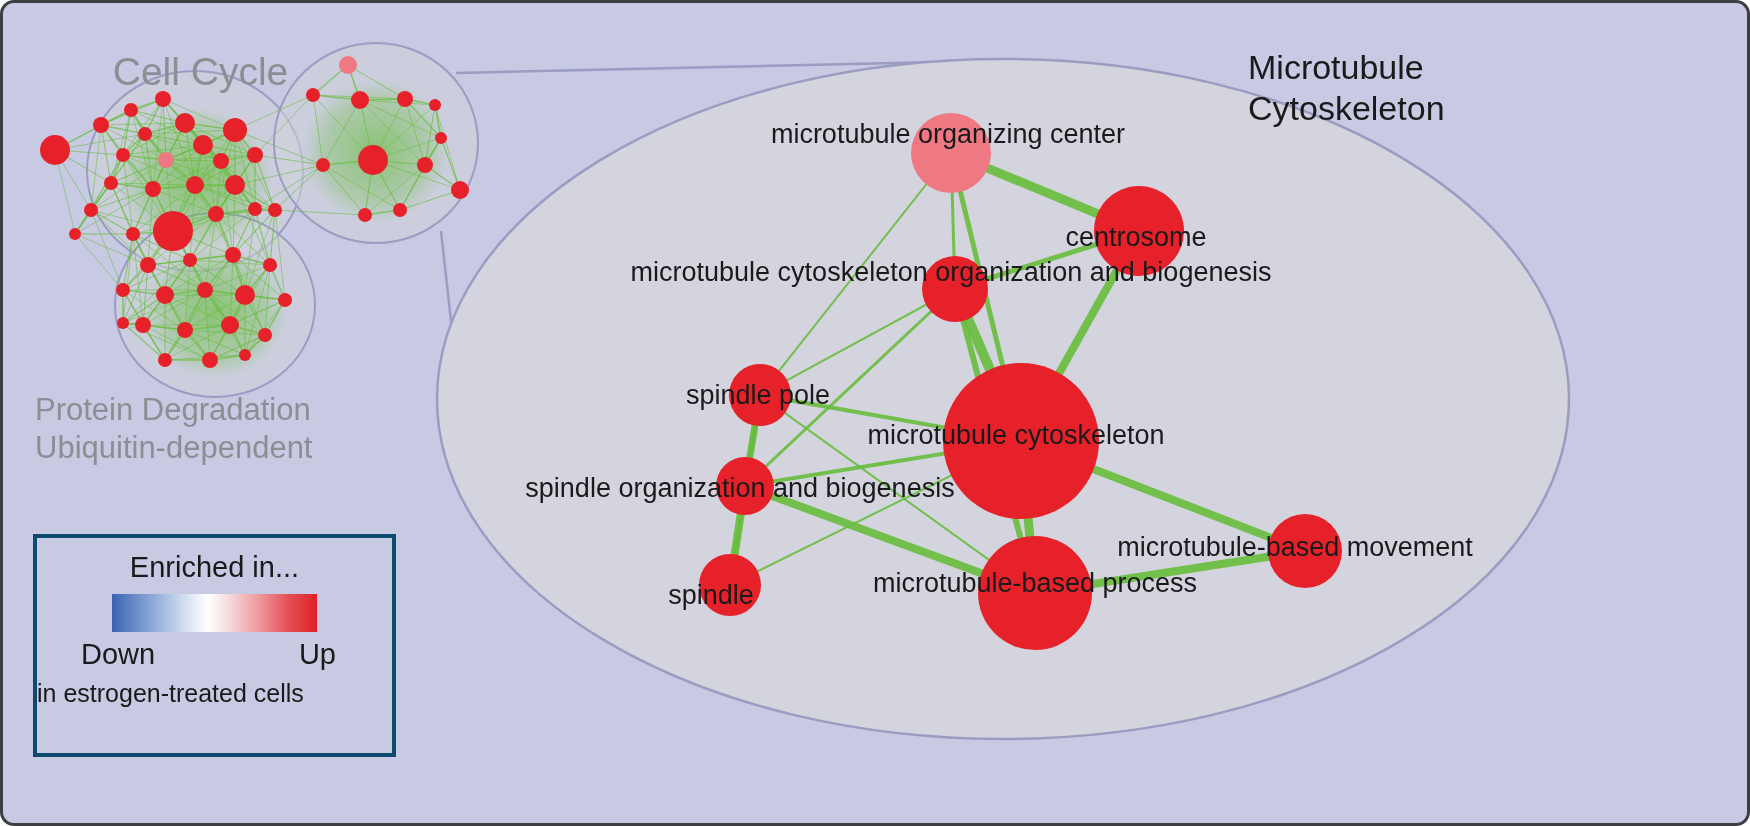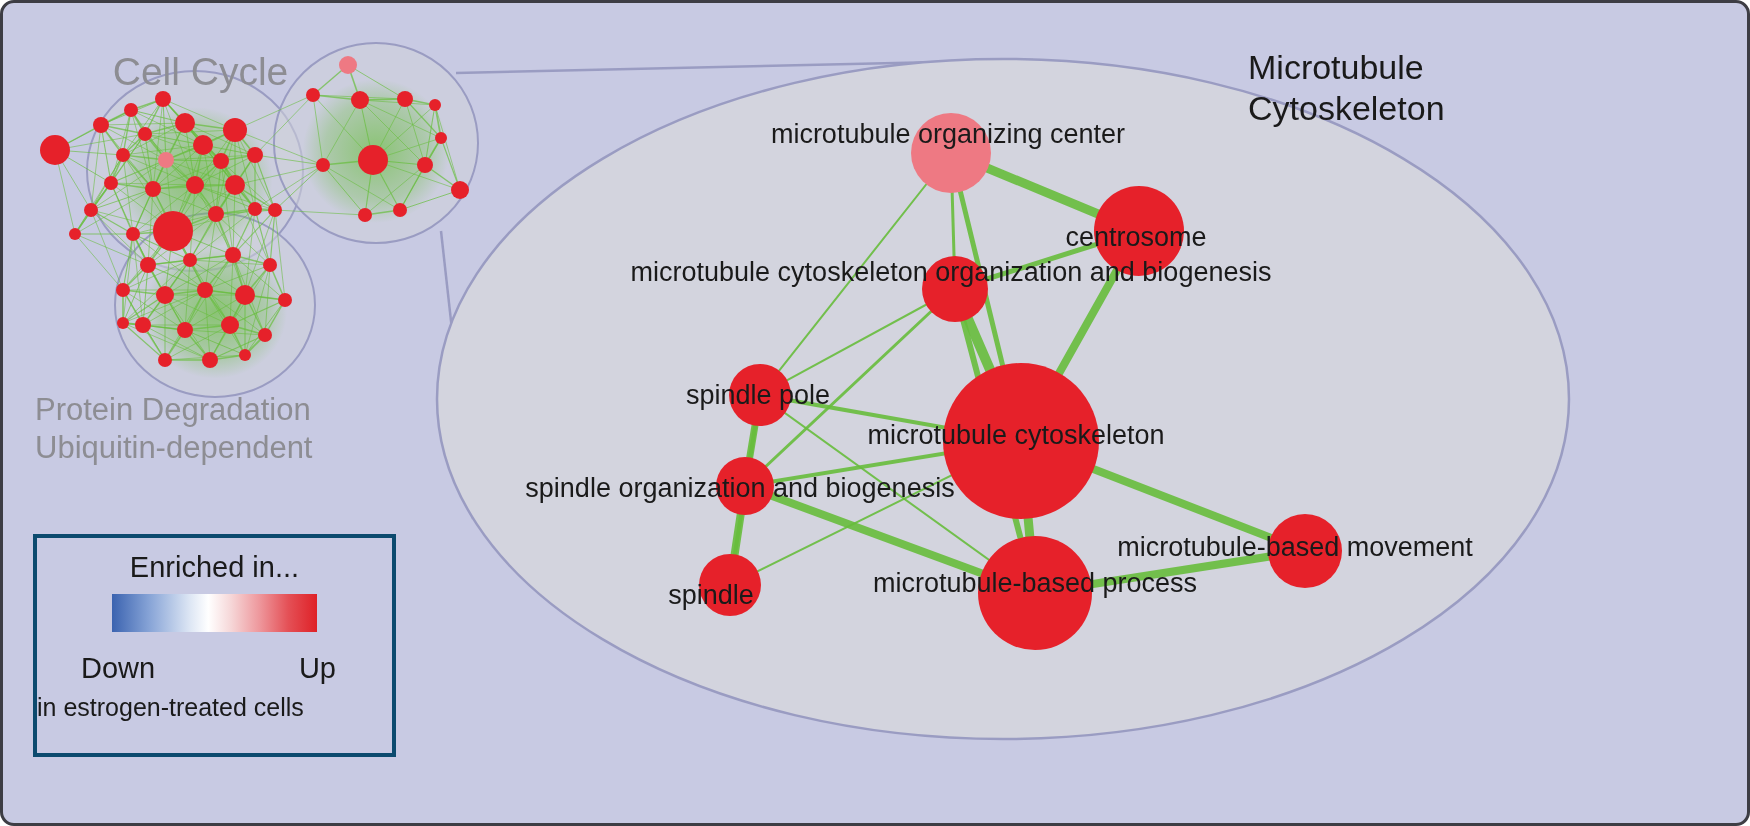--- a/index.html
+++ b/index.html
@@ -40,21 +40,21 @@
   .legend-title {
     margin-top: 13px; text-align: center;
     font-size: 29px; color: #1a1a1a;
   }
   .legend-gradient {
     width: 205px; height: 38px;
     margin: 10px auto 0 auto;
   }
   .legend-downup {
     display: flex; justify-content: space-between;
-    padding: 20px 56px 0 44px;
+    padding: 6px 56px 0 44px;
     font-size: 29px; color: #1a1a1a;
   }
   .legend-sub {
     text-align: left; font-size: 25px; line-height: 31px; color: #1a1a1a;
   }
   .legend-sub.first { margin-top: 7px; }
 </style>
 </head>
 <body>
 

